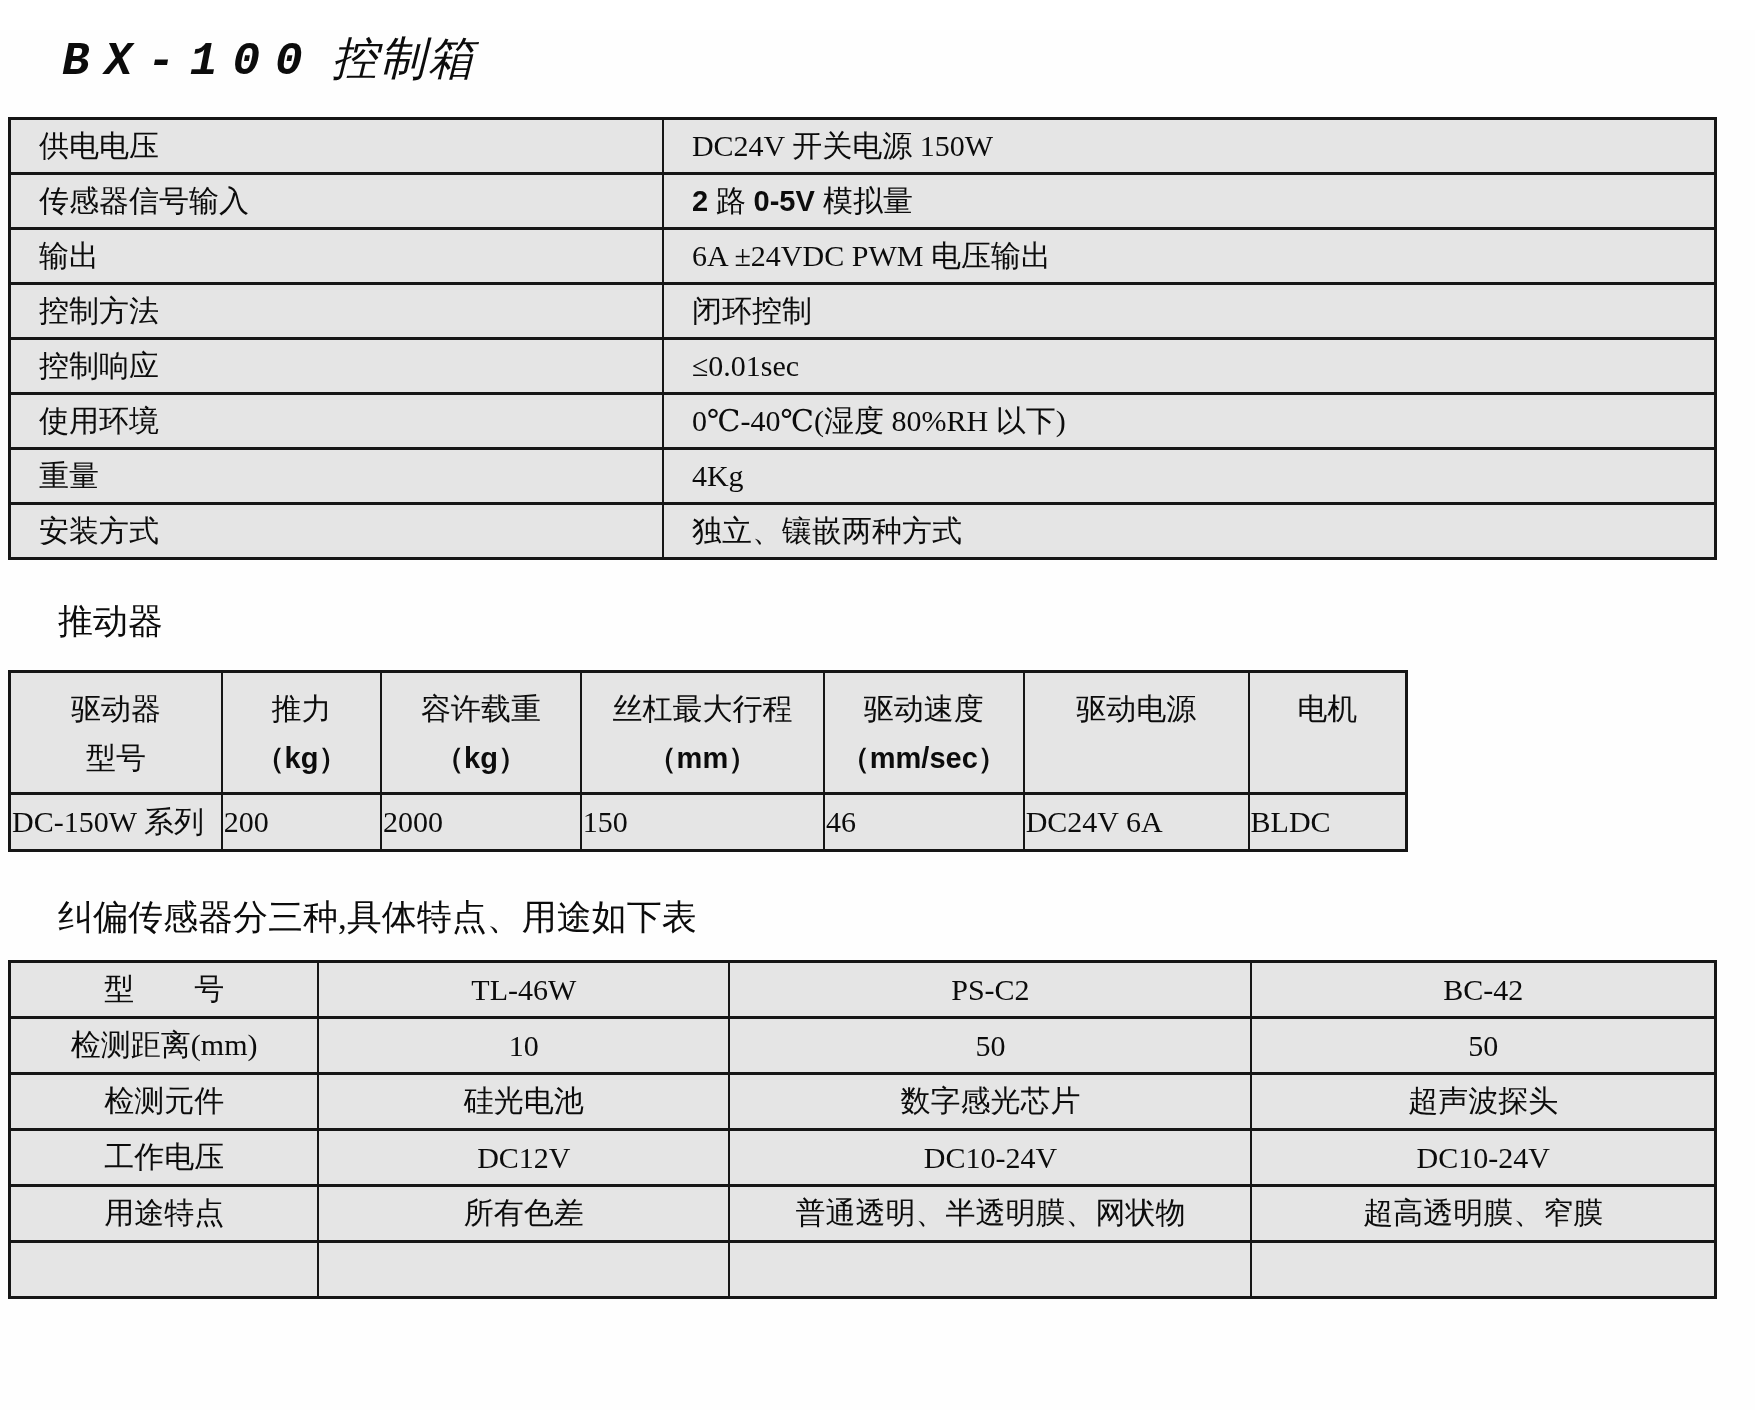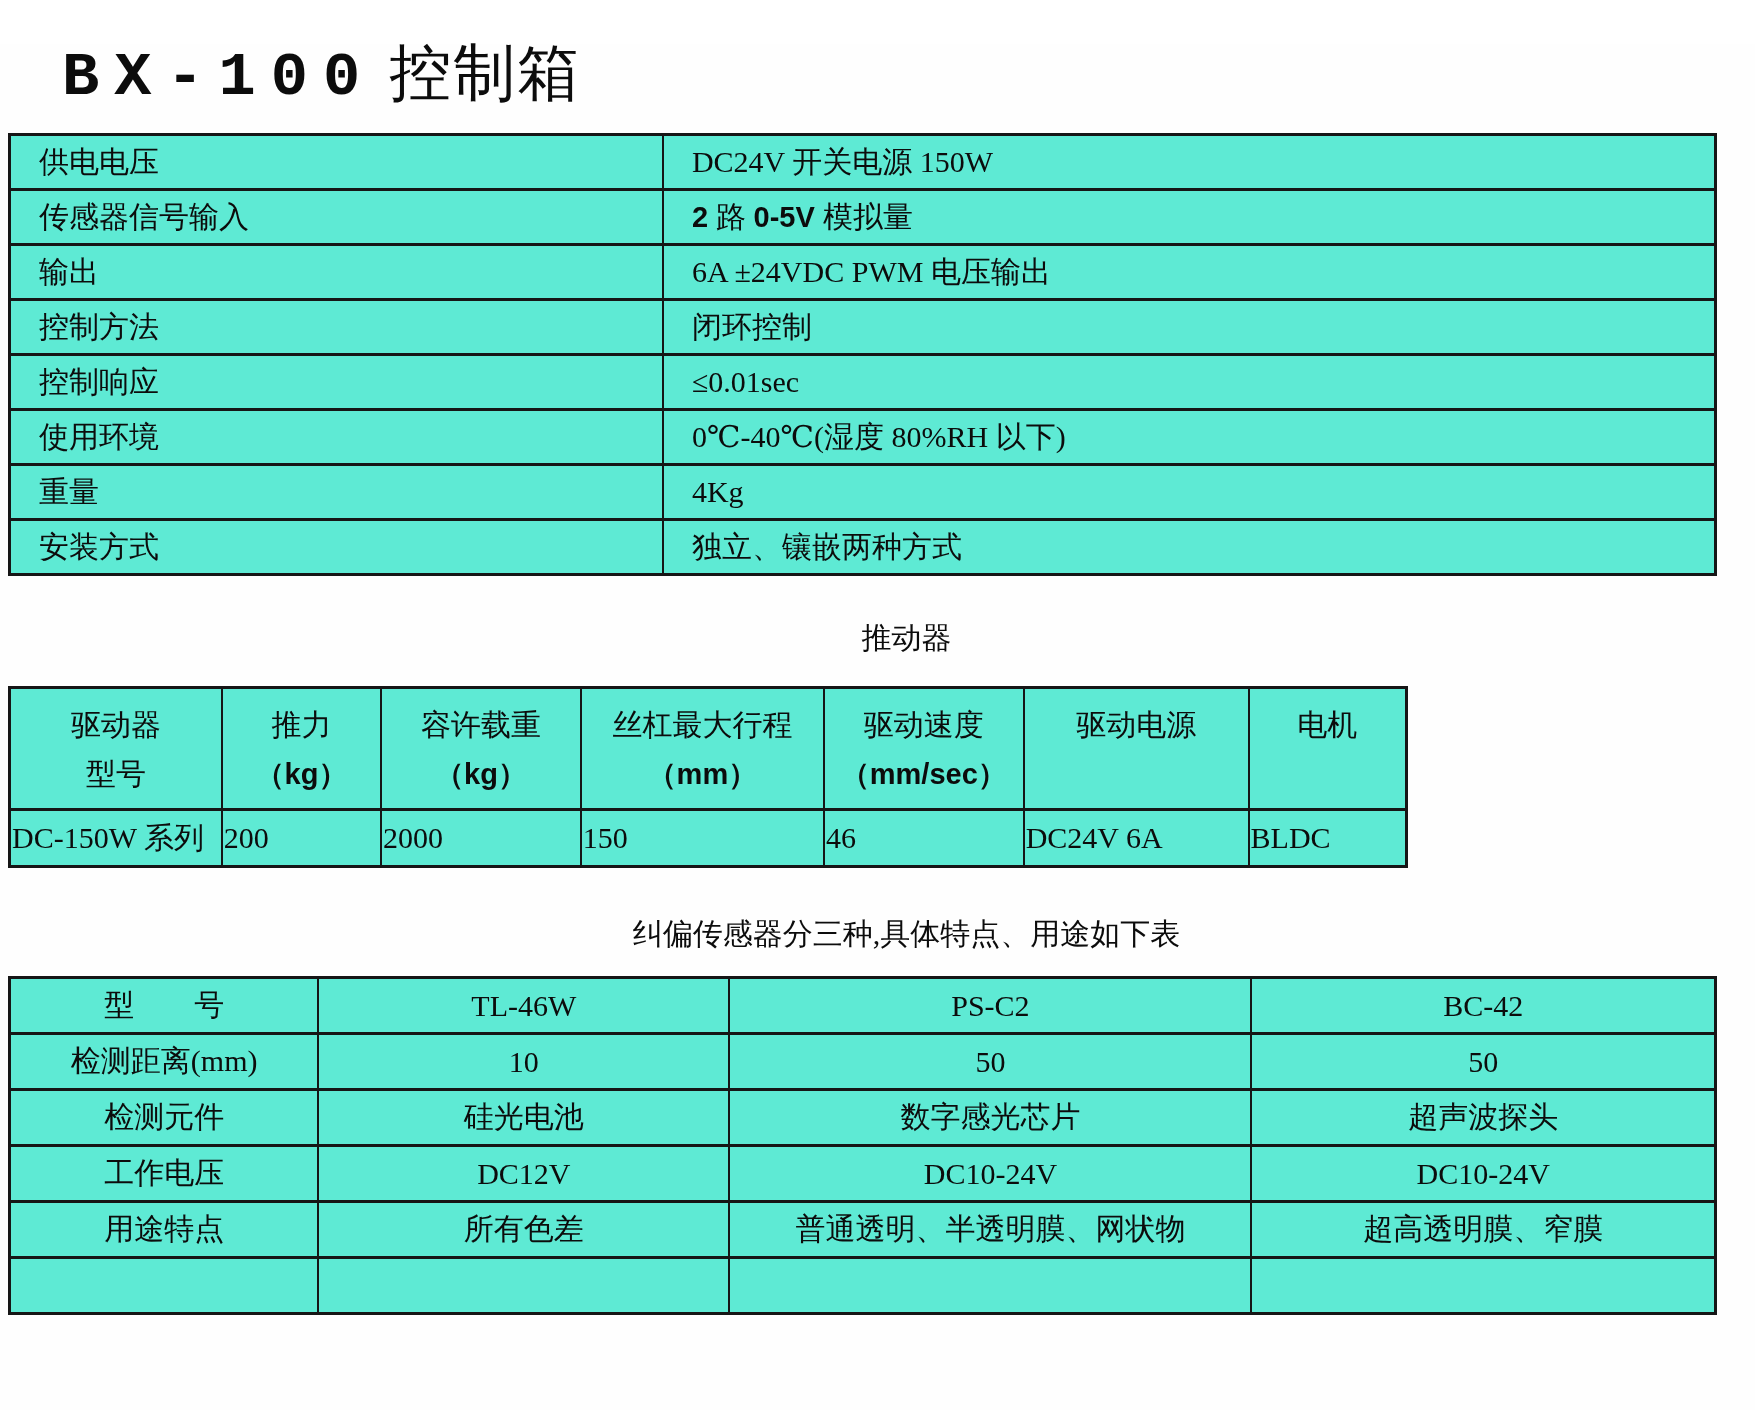--- a/index.html
+++ b/index.html
@@ -13,53 +13,53 @@
     color: #0c0c0c;
   }
   .page {
     position: relative;
     width: 1755px;
     height: 1410px;
     background: #fefefe;
   }
   
   h1.doc-title {
-    margin: 44px 0 0 62px;
-    font-size: 62px;
+    margin: 30px 0 0 62px;
+    font-size: 46px;
     line-height: 58px;
     font-weight: normal;
     white-space: nowrap;
+    font-style: italic;
   }
   h1.doc-title .model {
     font-family: "Liberation Mono", "DejaVu Sans Mono", monospace;
     font-weight: bold;
     letter-spacing: 15px;
     margin-right: 14px;
   }
   h1.doc-title .name {
     font-weight: normal;
     letter-spacing: 2px;
   }
   
   h2.section-heading {
-    font-size: 30px;
+    font-size: 35px;
     line-height: 52px;
     font-weight: normal;
     margin: 0 0 0 58px;
     white-space: nowrap;
-    text-align: center;
   }
   #pusher-heading { margin-top: 36px; }
   #sensor-heading { margin-top: 40px; }
   
   table {
     border-collapse: collapse;
     table-layout: fixed;
     margin-left: 8px;
-    background: #5eead4;
+    background: #e5e5e5;
     border: 3px solid #161616;
   }
   th, td {
     border: 2px solid #161616;
     border-top-width: 3px;
     border-bottom-width: 3px;
     font-weight: normal;
     font-size: 30px;
     overflow: hidden;
     white-space: nowrap;

